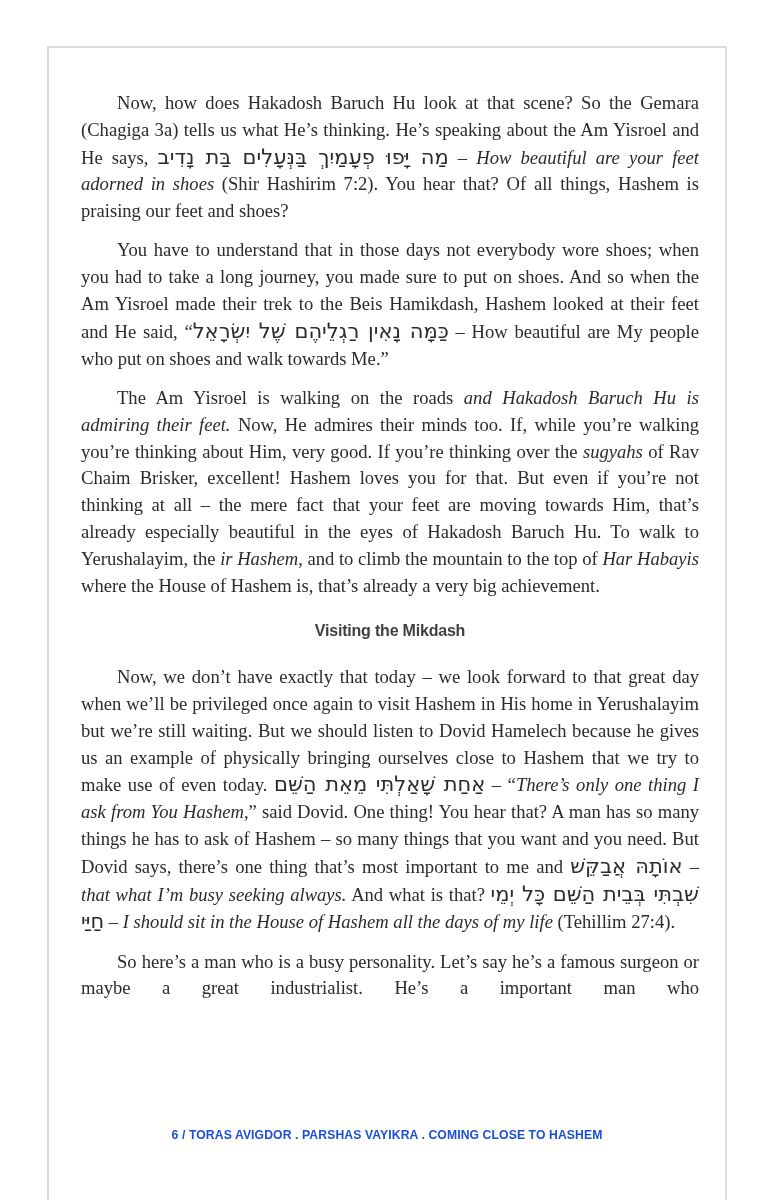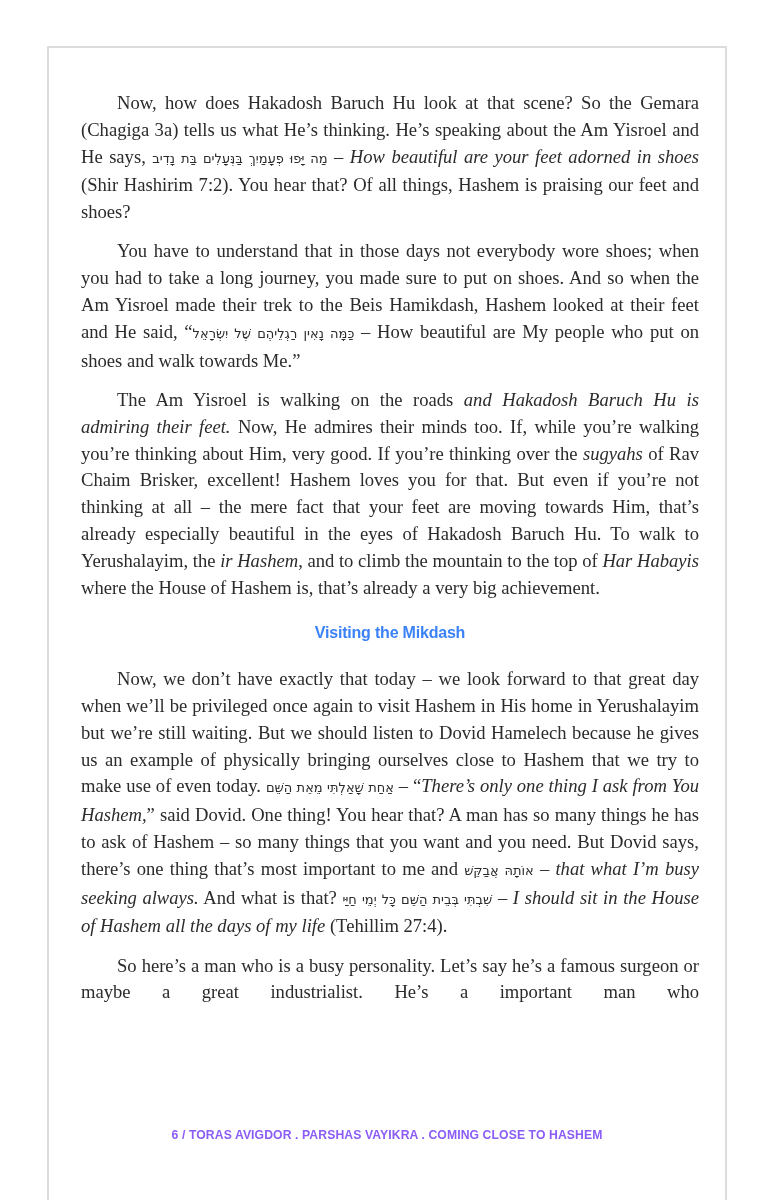--- a/index.html
+++ b/index.html
@@ -38,45 +38,45 @@
   }
   .text-block p {
     margin: 0 0 12.5px 0;
     text-indent: 36px;
   }
   .text-block em {
     font-style: italic;
   }
   .heb {
     font-family: "DejaVu Sans", sans-serif;
-    font-size: 13px;
+    font-size: 21px;
     direction: rtl;
     unicode-bidi: isolate;
   }
   .section-heading {
     font-family: "Liberation Sans", "DejaVu Sans", sans-serif;
     font-weight: bold;
     font-size: 16px;
     letter-spacing: -0.2px;
     text-align: center;
-    color: #3b82f6;
+    color: #404040;
     margin: 19px 0 19px 0;
     text-indent: 0;
   }
   .footer {
     position: absolute;
     left: 0;
     width: 100%;
     top: 1080px;
     text-align: center;
     font-family: "Liberation Sans", "DejaVu Sans", sans-serif;
     font-weight: bold;
     font-size: 12.2px;
     letter-spacing: 0.1px;
-    color: #8b5cf6;
+    color: #1d4ed8;
   }
 </style>
 </head>
 <body>
 
 <div class="page">
   <div class="text-block">
     <p><span>Now, how does Hakadosh Baruch Hu look at that scene? So the Gemara (Chagiga 3a) tells us what He’s thinking. He’s speaking about the Am Yisroel and He says, </span><span class="heb" dir="rtl">מַה יָּפוּ פְעָמַיִךְ בַּנְּעָלִים בַּת נָדִיב</span><span> – </span><em>How beautiful are your feet adorned in shoes</em><span> (Shir Hashirim 7:2). You hear that? Of all things, Hashem is praising our feet and shoes?</span></p>
     <p><span>You have to understand that in those days not everybody wore shoes; when you had to take a long journey, you made sure to put on shoes. And so when the Am Yisroel made their trek to the Beis Hamikdash, Hashem looked at their feet and He said, “</span><span class="heb" dir="rtl">כַּמָּה נָאִין רַגְלֵיהֶם שֶׁל יִשְׂרָאֵל</span><span> – How beautiful are My people who put on shoes and walk towards Me.”</span></p>
     <p><span>The Am Yisroel is walking on the roads </span><em>and Hakadosh Baruch Hu is admiring their feet.</em><span> Now, He admires their minds too. If, while you’re walking you’re thinking about Him, very good. If you’re thinking over the </span><em>sugyahs</em><span> of Rav Chaim Brisker, excellent! Hashem loves you for that. But even if you’re not thinking at all – the mere fact that your feet are moving towards Him, that’s already especially beautiful in the eyes of Hakadosh Baruch Hu. To walk to Yerushalayim, the </span><em>ir Hashem</em><span>, and to climb the mountain to the top of </span><em>Har Habayis</em><span> where the House of Hashem is, that’s already a very big achievement.</span></p>

